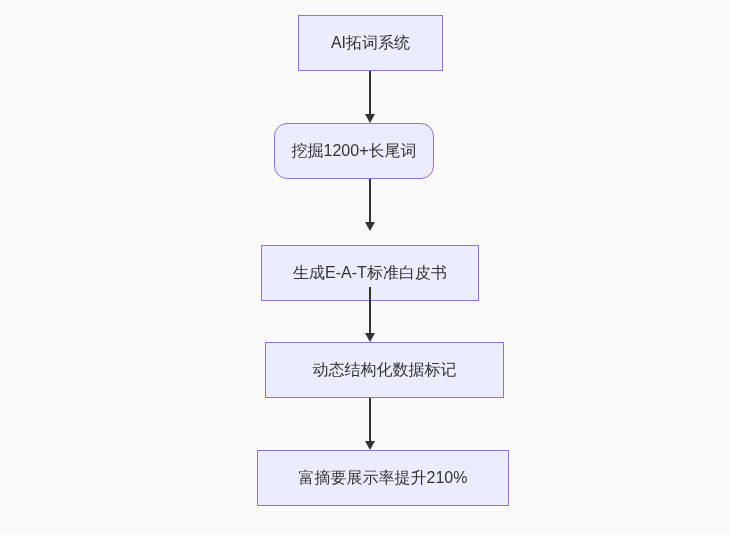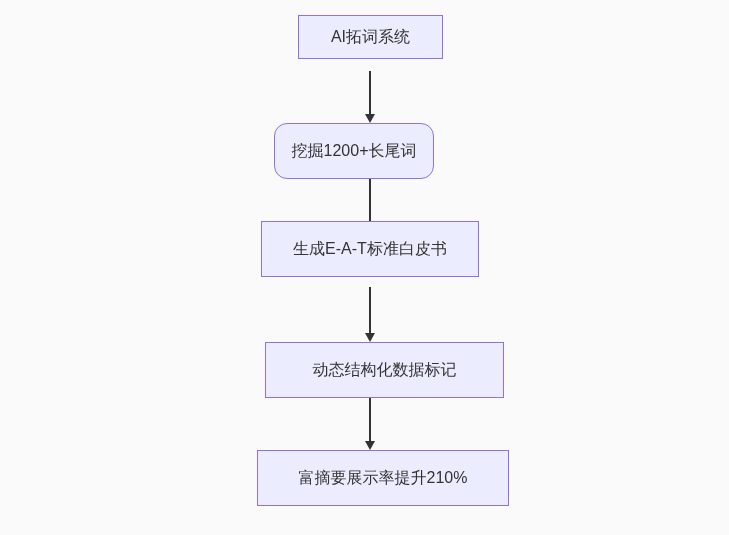--- a/index.html
+++ b/index.html
@@ -41,23 +41,23 @@
     left: 50%;
     transform: translateX(-50%);
     bottom: -9px;
     width: 0;
     height: 0;
     border-left: 5px solid transparent;
     border-right: 5px solid transparent;
     border-top: 9px solid #333333;
   }
   
-  #node-1 { left: 298px; top: 15px;  width: 145px; height: 44px; }
+  #node-1 { left: 298px; top: 15px;  width: 145px; height: 56px; }
   #node-2 { left: 274px; top: 123px; width: 160px; height: 56px; border-radius: 13px; }
-  #node-3 { left: 261px; top: 221px; width: 218px; height: 56px; }
+  #node-3 { left: 261px; top: 245px; width: 218px; height: 56px; }
   #node-4 { left: 265px; top: 342px; width: 239px; height: 56px; }
   #node-5 { left: 257px; top: 450px; width: 252px; height: 56px; }
   
   #edge-1 { left: 369px; top: 71px;  height: 43px; }
   #edge-2 { left: 369px; top: 179px; height: 43px; }
   #edge-3 { left: 369px; top: 287px; height: 46px; }
   #edge-4 { left: 369px; top: 398px; height: 43px; }
 </style>
 </head>
 <body>

